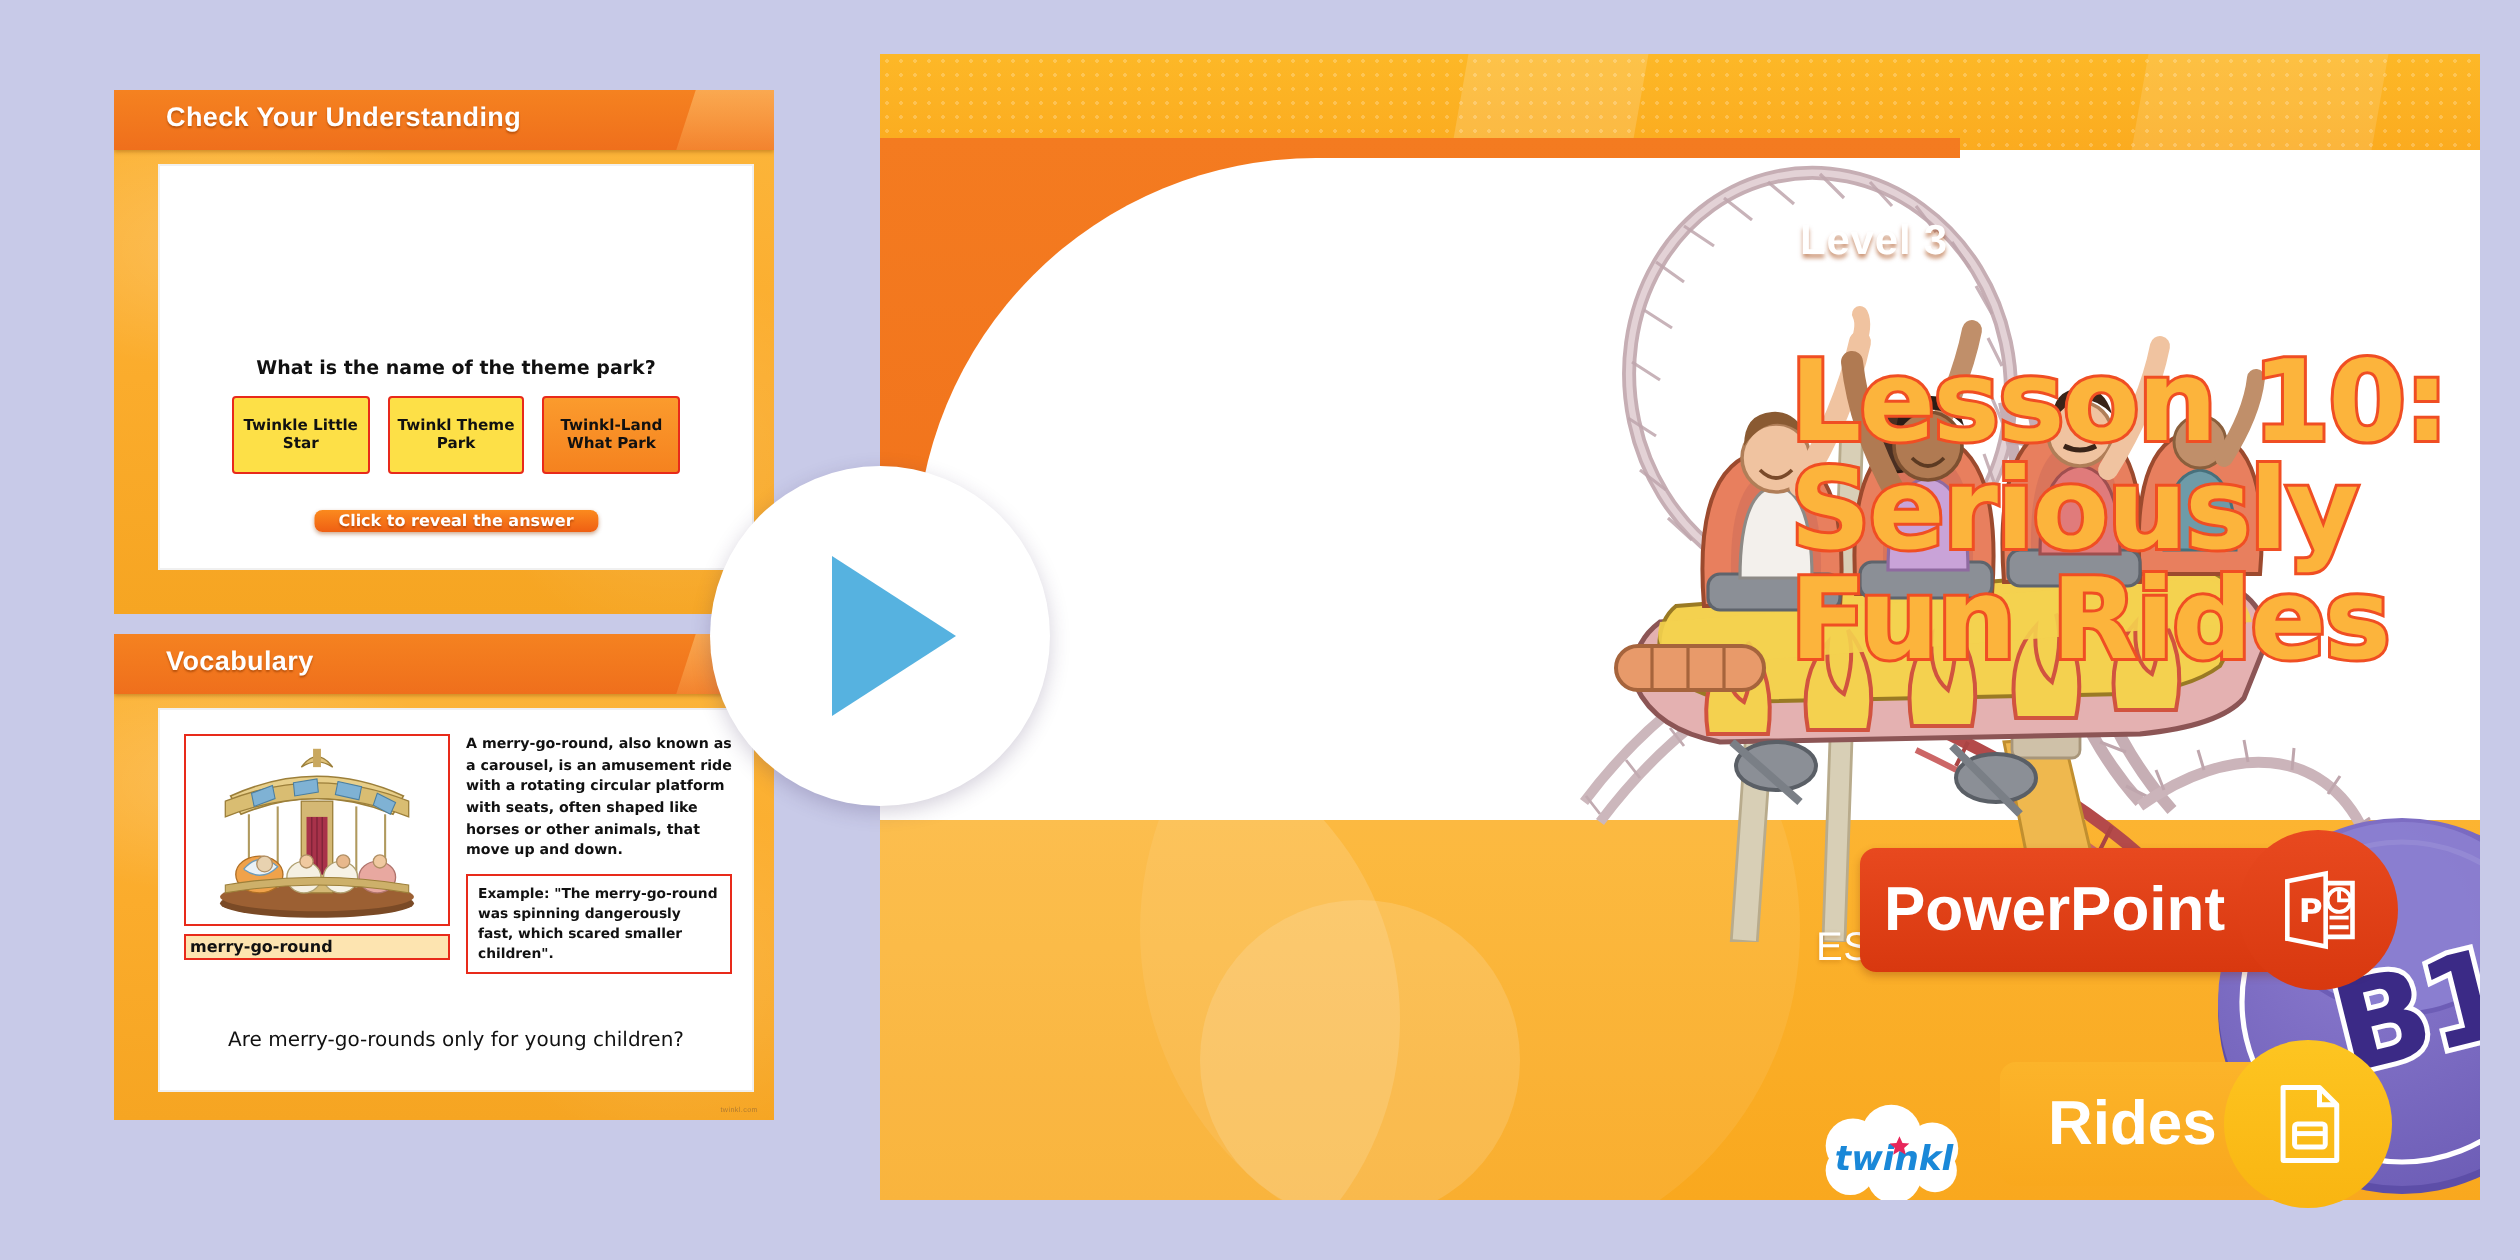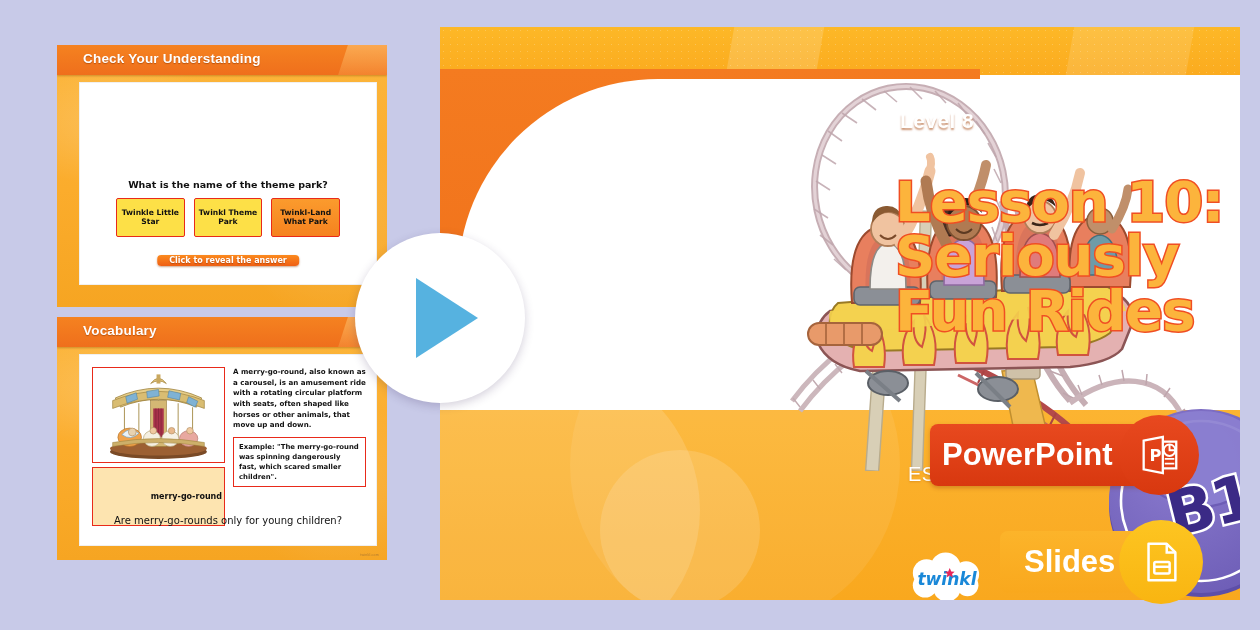--- a/index.html
+++ b/index.html
@@ -78,22 +78,22 @@
   #thumb2 { left: 57px; top: 317px; width: 330px; height: 243px; }
   #thumb2 .thumb-page { left: 22px; top: 37px; right: 10px; bottom: 14px; }
   .vocab-row { position:absolute; left: 12px; right: 10px; top: 12px; display:flex; gap: 8px; }
   .vocab-left { width: 133px; }
   .carousel-box {
     border: 1.6px solid #e82a1a; background:#fff;
     height: 96px; position: relative; overflow:hidden;
   }
   .word-box {
     margin-top: 4px; border: 1.6px solid #e82a1a; background:#fde4b0;
-    text-align:right; font-size: 8px; font-weight: bold; color:#111;
-    padding: 24px 2px; font-family: "DejaVu Sans", sans-serif;
+    text-align:left; font-size: 8px; font-weight: bold; color:#111;
+    padding: 1px 2px; font-family: "DejaVu Sans", sans-serif;
   }
   .vocab-right { flex:1; }
   .def-text {
     font-size: 7.1px; line-height: 1.5; color: #111; font-weight: bold;
     font-family: "DejaVu Sans", sans-serif;
   }
   .example-box {
     margin-top: 6px; border: 1.5px solid #e82a1a; background:#fff;
     padding: 4px 5px; font-size: 6.9px; line-height: 1.45; color:#111;
     font-weight:bold; font-family: "DejaVu Sans", sans-serif;
@@ -462,21 +462,21 @@
         </g>
       </g>
 
       <g fill="#8b8f96" stroke="#5a5f66" stroke-width="2">
         <ellipse cx="118" cy="312" rx="20" ry="12"></ellipse>
         <ellipse cx="228" cy="318" rx="20" ry="12"></ellipse>
       </g>
       <path d="M96 300 L130 330 M206 302 L240 336" stroke="#7a7f86" stroke-width="4"></path>
     </svg>
 
-    <div class="level-badge">Level 8</div>
+    <div class="level-badge">Level 3</div>
 
     <div class="big-title">
       <span class="ln">Lesson 10:</span>
       <span class="ln">Seriously</span>
       <span class="ln">Fun Rides</span>
     </div>
 
     <div class="main-bottom-band">
       <div class="bb-circle" style="left:-40px; top:-50px; width:300px; height:300px;"></div>
       <div class="bb-circle" style="left:160px; top:40px; width:160px; height:160px;"></div>
@@ -529,21 +529,21 @@
         <path d="M28 10 L42 10 L42 38 L28 38"></path>
         <text x="14" y="30" font-family="DejaVu Sans, sans-serif" font-size="17" font-weight="bold" fill="#fff" stroke="none">P</text>
         <circle cx="35" cy="19" r="6" stroke-width="2"></circle>
         <path d="M35 13 L35 19 L41 19" stroke-width="2"></path>
         <path d="M30 28 L40 28 M30 33 L40 33" stroke-width="2"></path>
       </svg>
     </span>
   </div>
 
   <div class="fmt-slides">
-    <span>Slides</span>
+    <span>Rides</span>
     <span class="slides-icon-circle">
       <svg viewBox="0 0 48 48" width="46" height="46" fill="none" stroke="#fff" stroke-width="2.6">
         <path d="M11 5 L30 5 L39 14 L39 43 L11 43 Z" stroke-linejoin="round"></path>
         <path d="M30 5 L30 14 L39 14"></path>
         <rect x="17" y="24" width="16" height="12" rx="1.5"></rect>
         <path d="M17 29 L33 29"></path>
       </svg>
     </span>
   </div>
 

